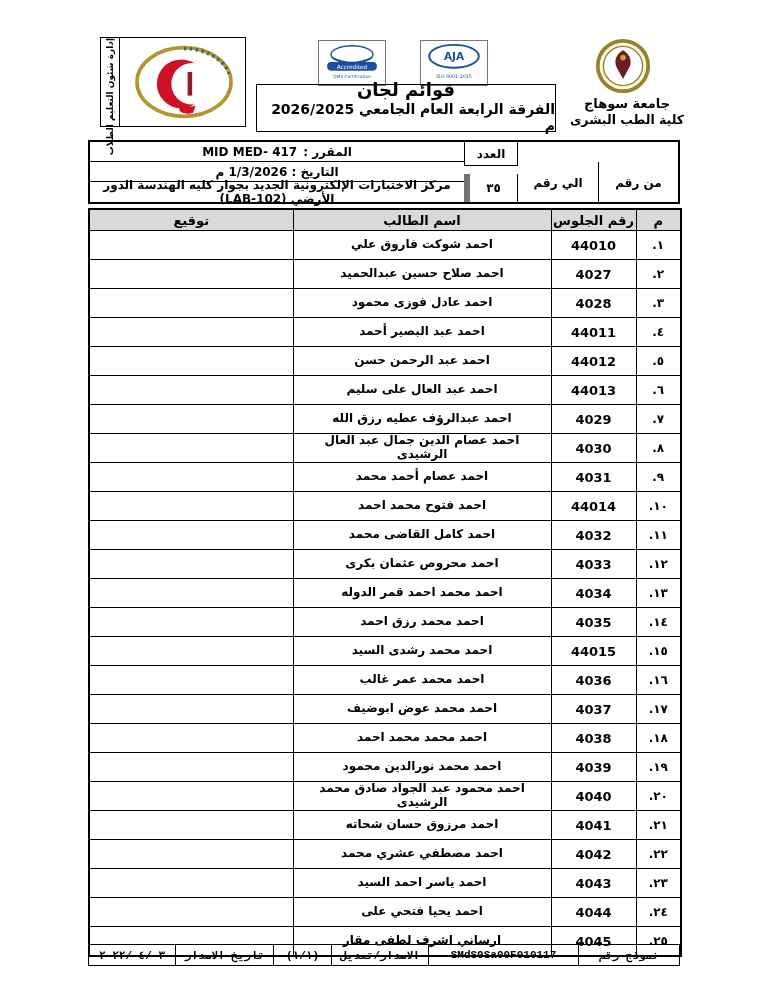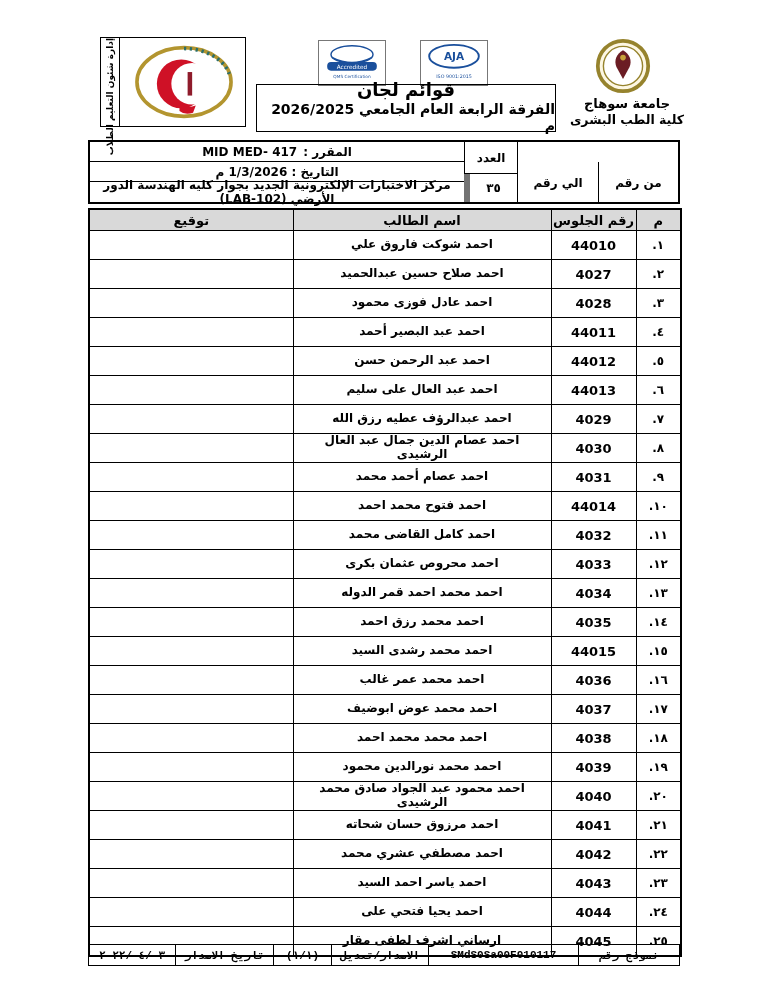--- a/index.html
+++ b/index.html
@@ -35,21 +35,21 @@
   #univ-name{left:568px;top:96px;width:118px;font-size:13px;font-weight:bold;text-align:center;}
   #faculty-name{left:564px;top:112px;width:126px;font-size:12.5px;font-weight:bold;text-align:center;}
 
   
   #info{left:88px;top:140px;width:592px;height:64px;border:2px solid #000;font-weight:bold;}
   #info .cell{position:absolute;box-sizing:border-box;display:flex;align-items:center;
     justify-content:center;text-align:center;font-size:12px;}
   #i-course{left:0;top:0;width:374px;height:20px;border-bottom:1px solid #000;gap:6px;}
   #i-date{left:0;top:20px;width:374px;height:20px;border-bottom:1px solid #000;}
   #i-loc{left:0;top:40px;width:374px;height:20px;font-size:9px;}
-  #i-count-l{left:374px;top:0;width:54px;height:32px;border-left:1px solid #000;border-right:1px solid #000;border-bottom:1px solid #000;}
+  #i-count-l{left:374px;top:0;width:54px;height:24px;border-left:1px solid #000;border-right:1px solid #000;border-bottom:1px solid #000;}
   #i-count-v{left:374px;top:32px;width:54px;height:28px;border-left:6px solid #737373;border-right:1px solid #000;font-size:13px;}
   #i-comm{left:428px;top:0;width:160px;height:20px;border-bottom:1px solid #000;}
   #i-from{left:508px;top:20px;width:80px;height:40px;border-left:1px solid #000;align-items:flex-start;padding-top:2px;font-size:11px;}
   #i-to{left:428px;top:20px;width:80px;height:40px;align-items:flex-start;padding-top:2px;font-size:11px;}
   .ltr{direction:ltr;unicode-bidi:embed;}
 
   
   #students{position:absolute;left:88px;top:208px;width:592px;border-collapse:collapse;
     direction:rtl;table-layout:fixed;border:2px solid #000;}
   #students th,#students td{border:1px solid #000;overflow:hidden;padding:0;}

